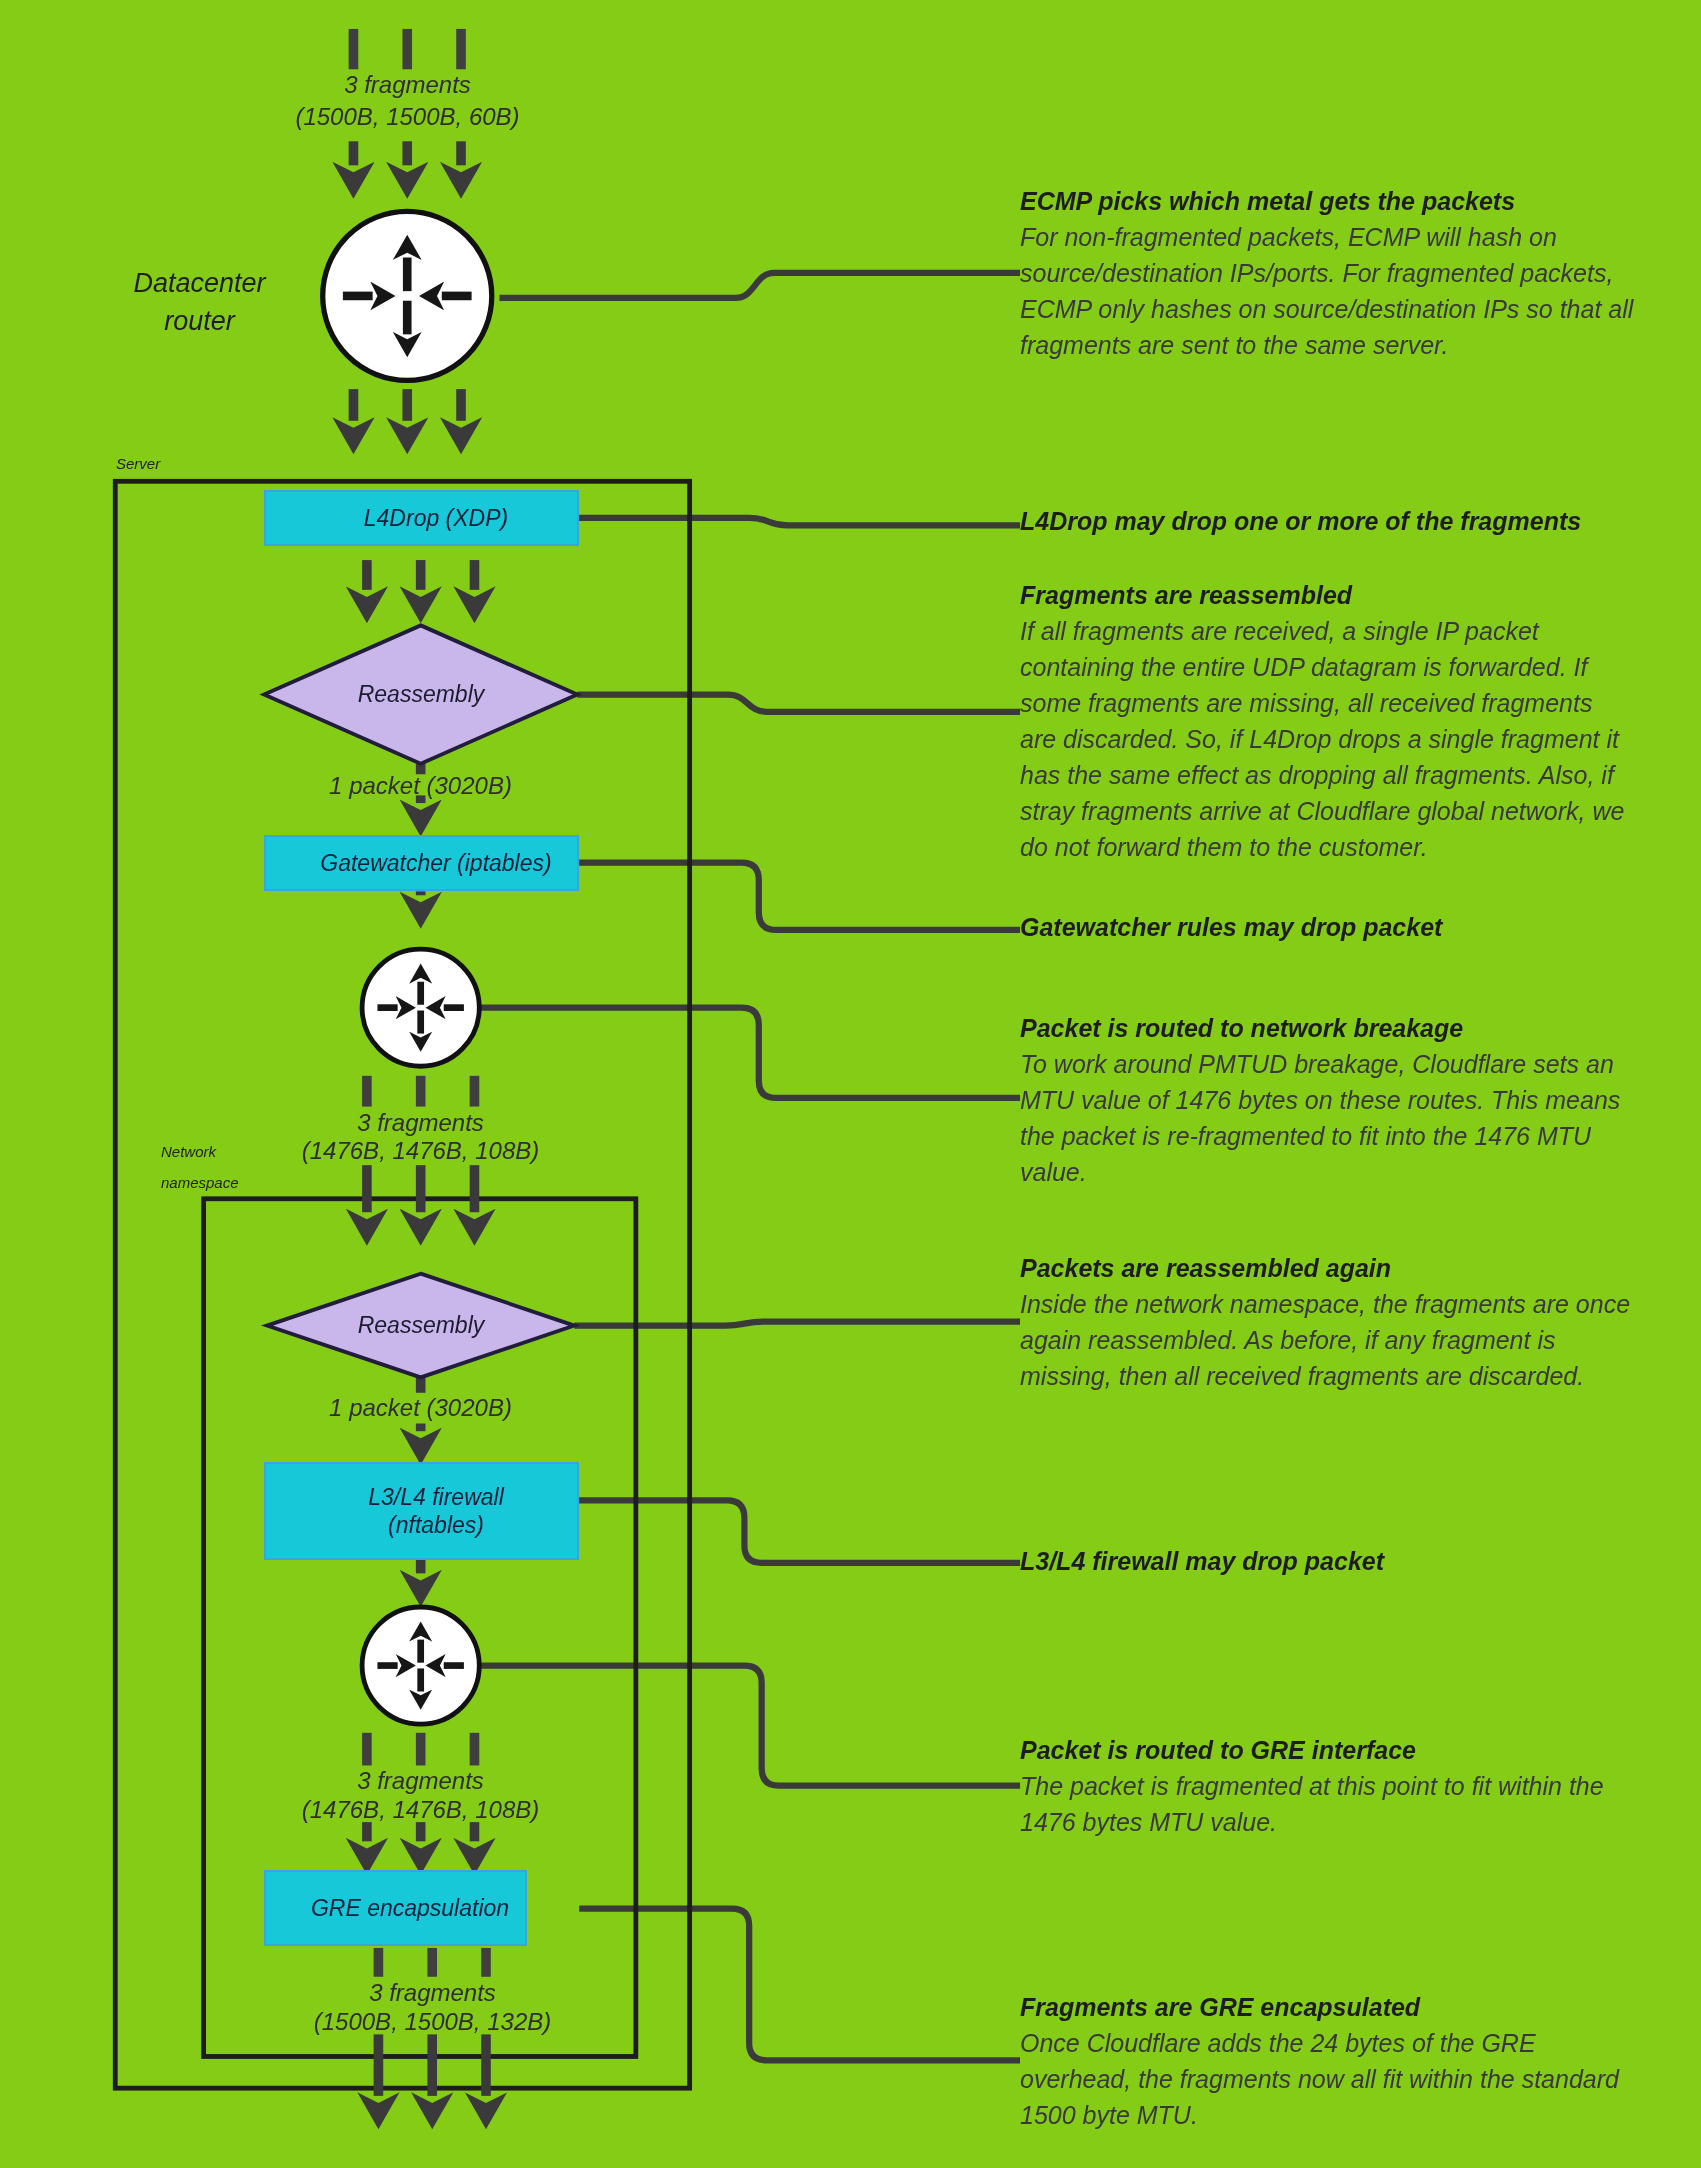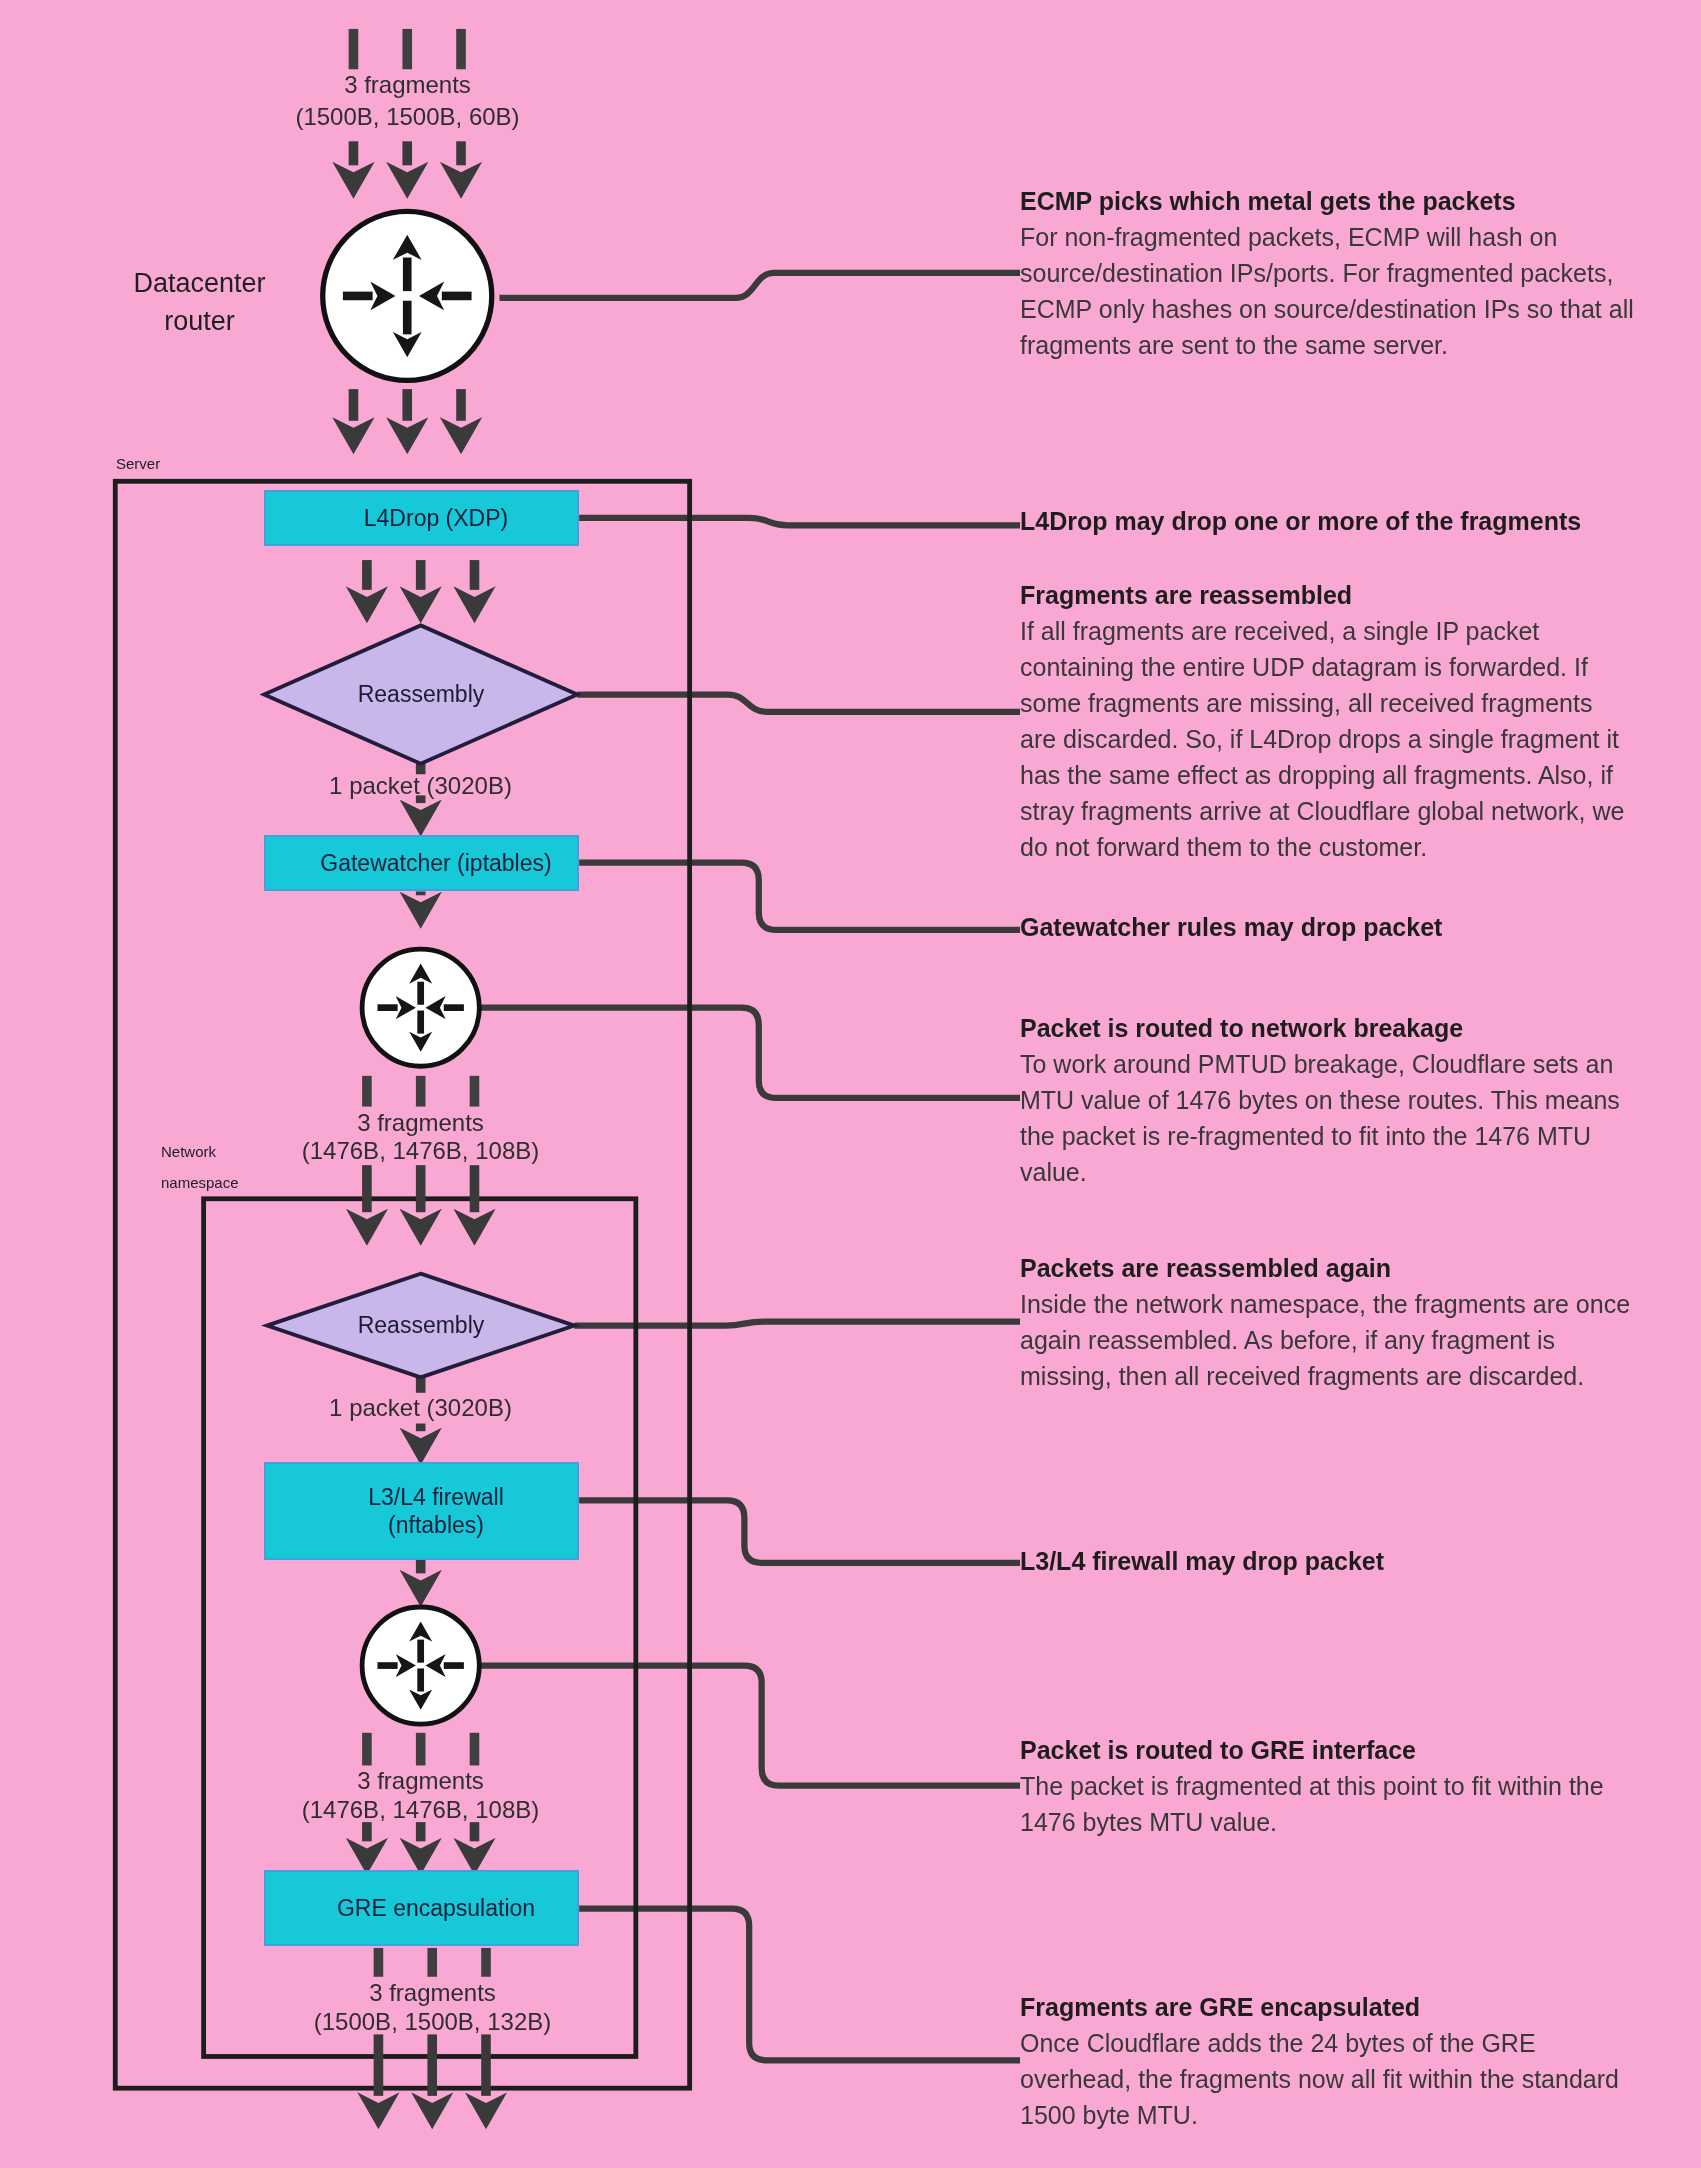--- a/index.html
+++ b/index.html
@@ -1,18 +1,18 @@
 <!DOCTYPE html>
 <html><head>
 <meta charset="utf-8">
 <style>
   html,body{margin:0;padding:0;background:#ffffff;}
   #canvas{
-    position:relative;width:1701px;height:2168px;background:#f9a8d4;overflow:hidden;
-    font-family:"Liberation Sans","DejaVu Sans",sans-serif;color:#1d1d1d;
+    position:relative;width:1701px;height:2168px;background:#84cc16;overflow:hidden;
+    font-family:"Liberation Sans","DejaVu Sans",sans-serif;color:#1d1d1d;font-style:italic;
   }
   #shapes{position:absolute;left:0;top:0;width:1701px;height:2168px;}
   .flow-label{
     position:absolute;width:403px;text-align:center;font-size:24px;line-height:30px;
     color:#2e2e2e;white-space:pre;
   }
   .outside-label{
     position:absolute;font-size:15px;line-height:31px;color:#222222;white-space:pre;
   }
   .dc-label{
@@ -176,21 +176,21 @@
   <div class="diamond-label" style="left:277px;top:1311px;">Reassembly</div>
 
   <div class="flow-label" style="left:219px;top:1393px;">1 packet (3020B)</div>
 
   <div class="cyan-box" style="left:264px;top:1462px;width:315px;height:98px;">L3/L4 firewall
 (nftables)</div>
 
   <div class="flow-label" style="left:219px;top:1766px;">3 fragments</div>
   <div class="flow-label" style="left:219px;top:1795px;">(1476B, 1476B, 108B)</div>
 
-  <div class="cyan-box" style="left:264px;top:1870px;width:315px;height:76px;">GRE encapsulation</div>
+  <div class="cyan-box" style="left:264px;top:1870px;width:263px;height:76px;">GRE encapsulation</div>
 
   <div class="flow-label" style="left:231px;top:1978px;">3 fragments</div>
   <div class="flow-label" style="left:231px;top:2007px;">(1500B, 1500B, 132B)</div>
 
   <div class="annotation" style="top:183px;">
     <div class="hd">ECMP picks which metal gets the packets</div>
     <div class="bd">For non-fragmented packets, ECMP will hash on
 source/destination IPs/ports. For fragmented packets,
 ECMP only hashes on source/destination IPs so that all
 fragments are sent to the same server.</div>

